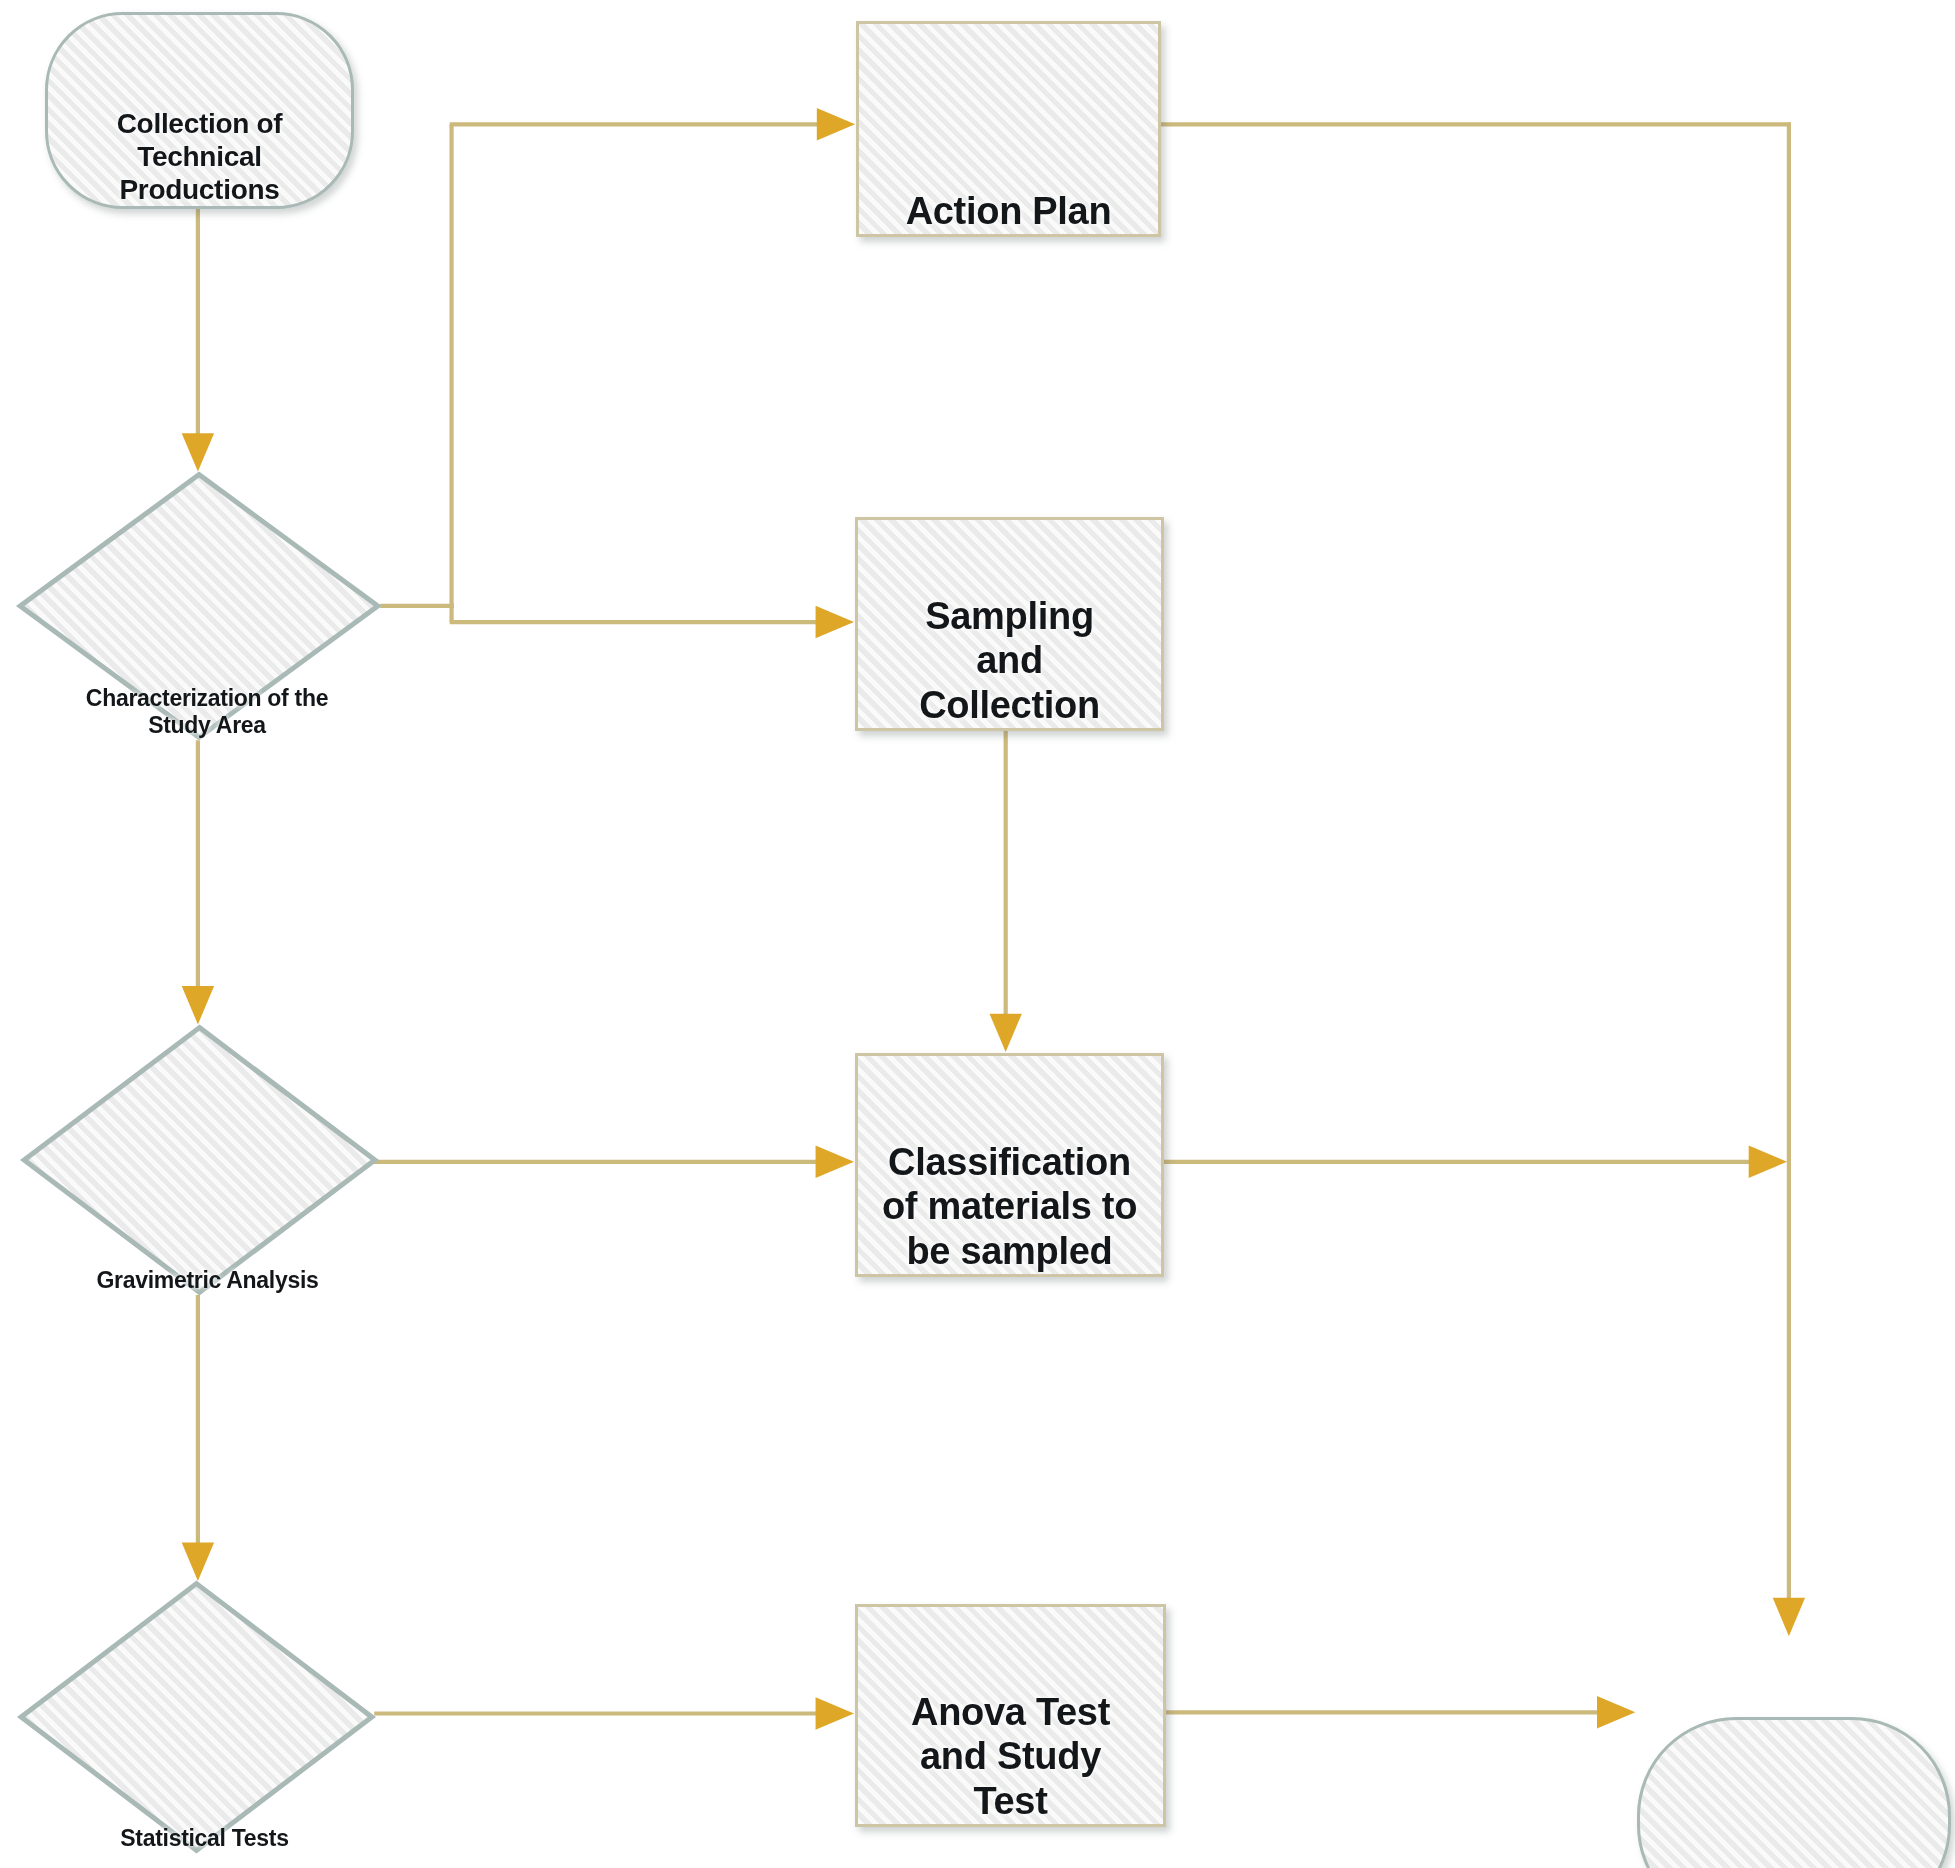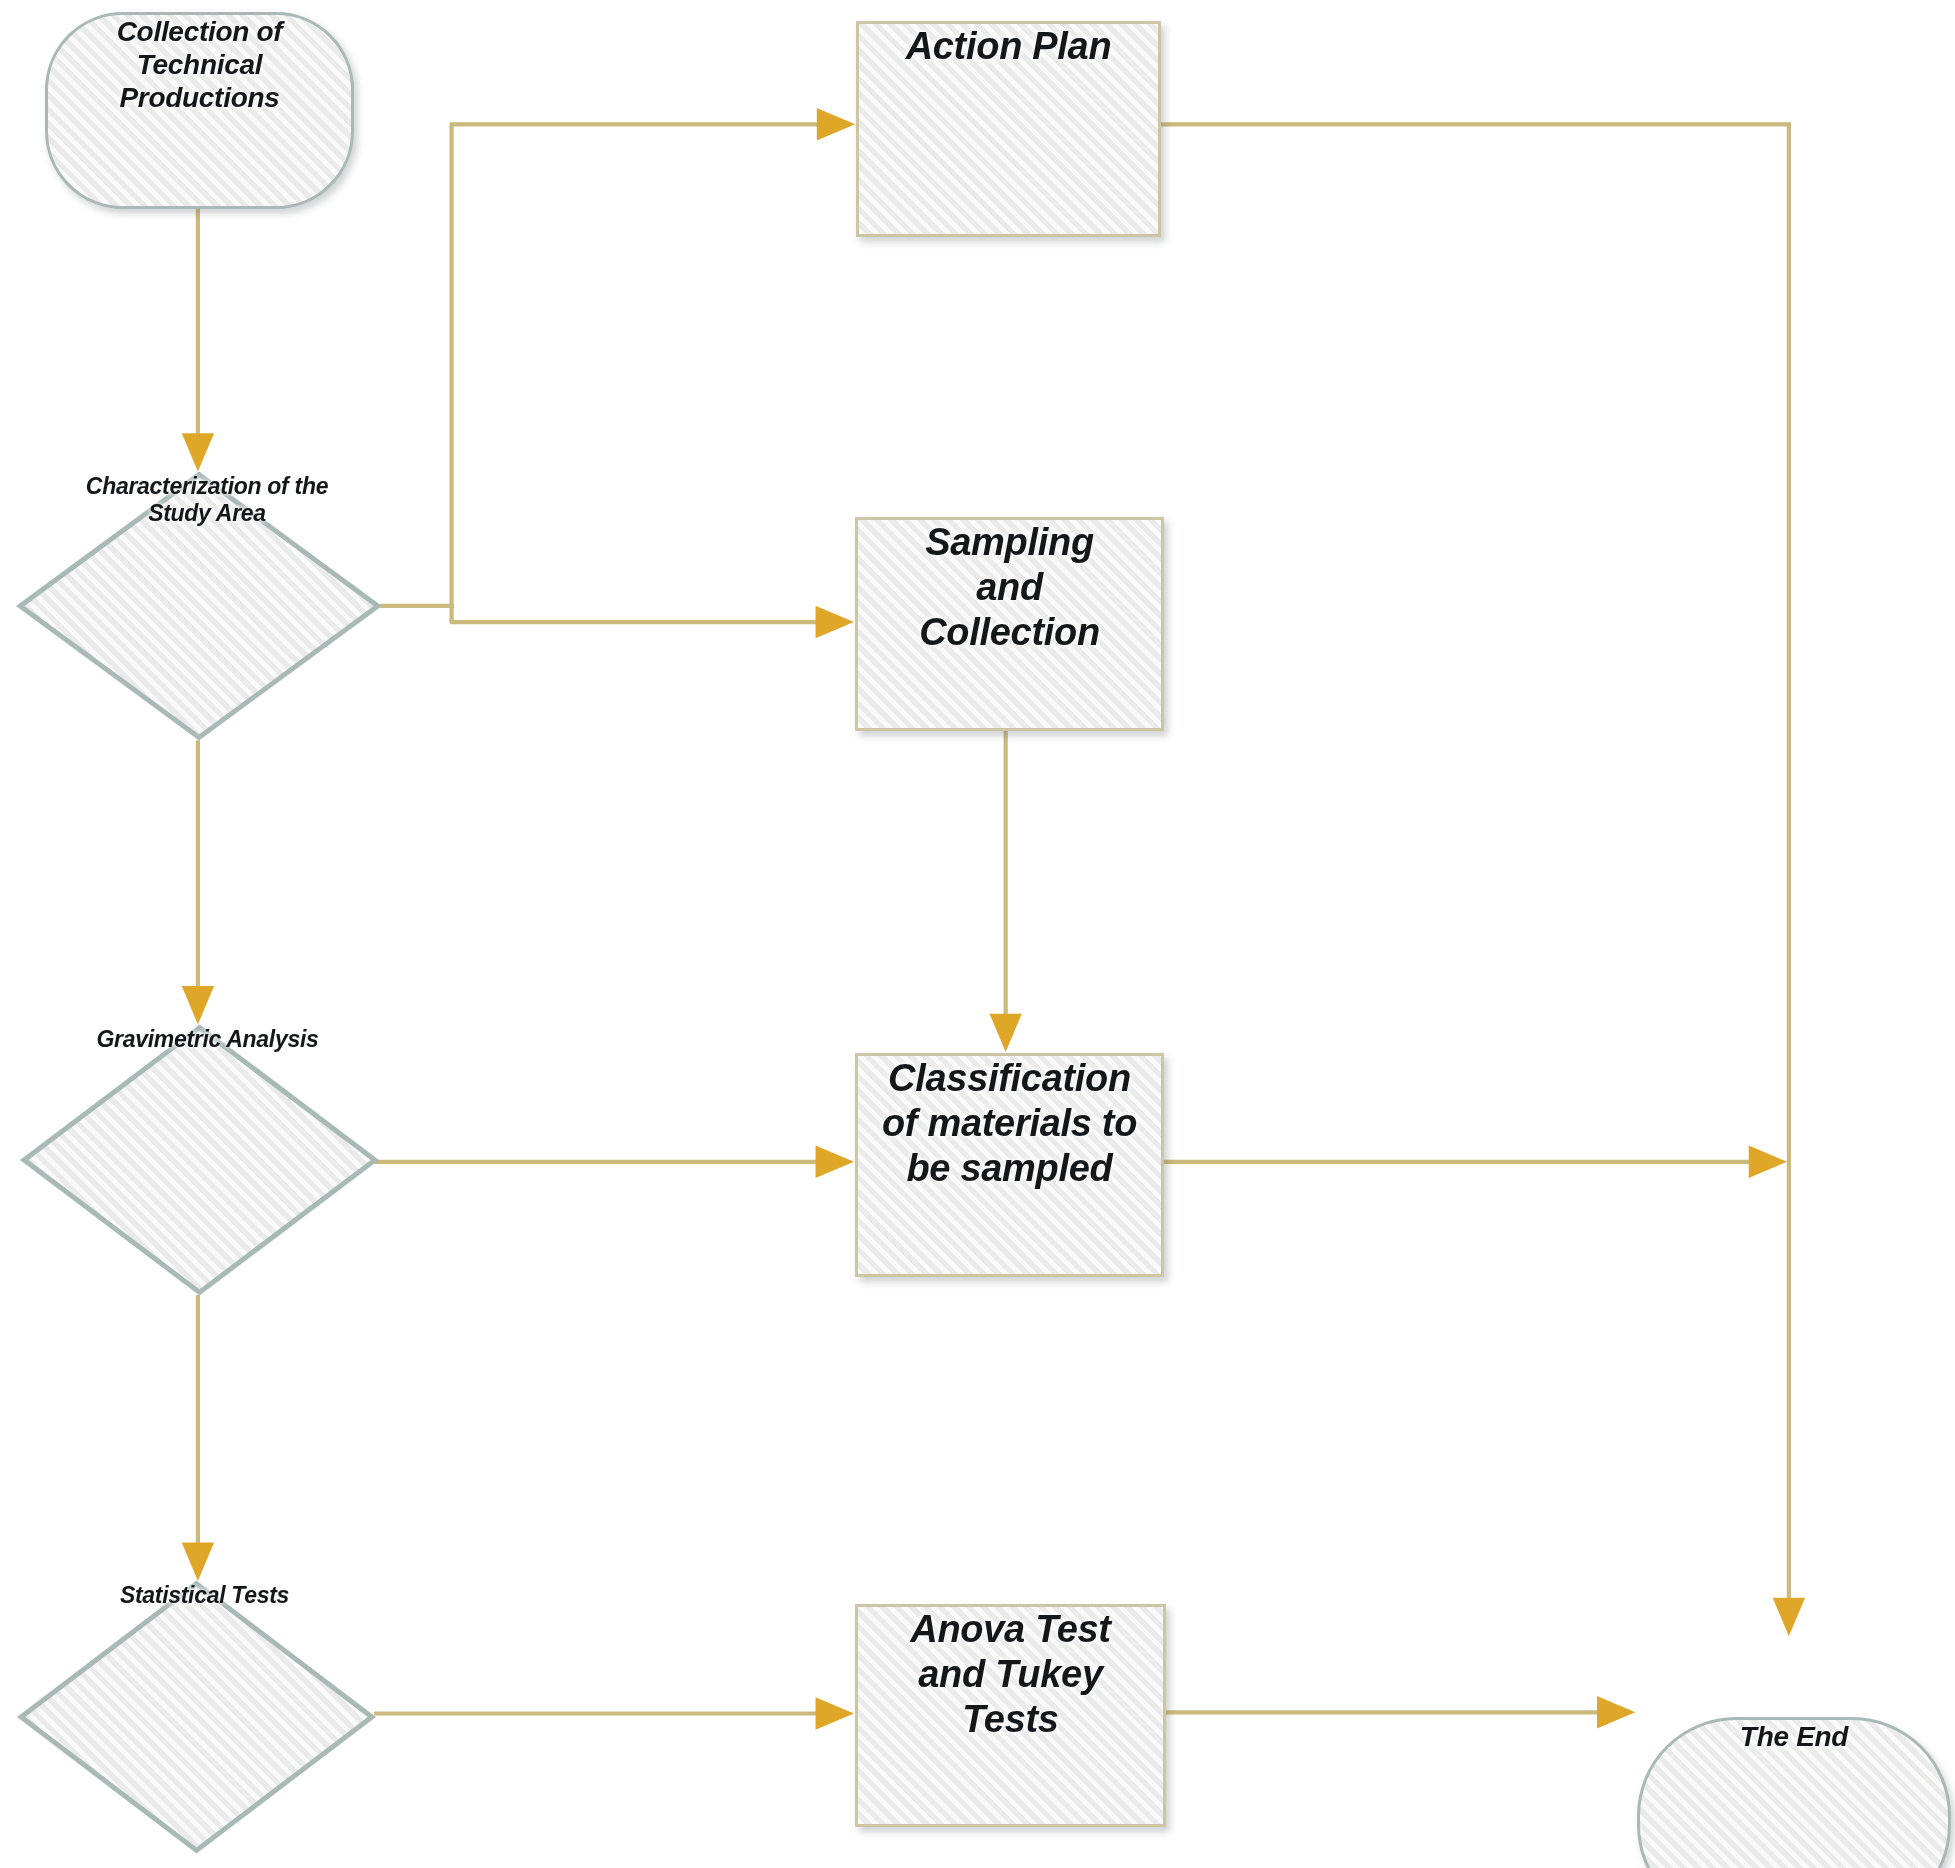--- a/index.html
+++ b/index.html
@@ -26,25 +26,24 @@
   svg.edges line{
     stroke:var(--connector-line);
     stroke-width:7;
   }
   svg.edges polygon.arrow{
     fill:var(--arrowhead);
     stroke:none;
   }
   .node{
     position:absolute;
-    display:flex;align-items:flex-start;justify-content:center;
+    display:flex;align-items:flex-end;justify-content:center;
     text-align:center;
     color:var(--label-text);
     font-weight:bold;
-    font-style:italic;
   }
   .lbl{
     line-height:1.18;
     letter-spacing:-0.3px;
     text-shadow:0 0 4.2px rgba(255,255,255,.95),0 0 7.2px rgba(255,255,255,.8);
     position:relative;
     z-index:3;
   }
   .hatch-bg{
     background-color:var(--node-fill);
@@ -171,21 +170,21 @@
 
   <div class="node process" style="left:855px;top:517px;width:303px;height:208px;">
     <span class="lbl" style="max-width:216px;">Sampling and Collection</span>
   </div>
 
   <div class="node process" style="left:855px;top:1053px;width:303px;height:218px;">
     <span class="lbl" style="max-width:264px;">Classification of materials to be sampled</span>
   </div>
 
   <div class="node process" style="left:855px;top:1604px;width:305px;height:217px;">
-    <span class="lbl" style="max-width:252px;">Anova Test and Tukey Tests</span>
+    <span class="lbl" style="max-width:252px;">Anova Test and Study Test</span>
   </div>
 
   <div class="node terminator" style="left:1637px;top:1717px;width:308px;height:201px;--r:99px;">
     <span class="lbl nowrap">The End</span>
   </div>
 
 </div>
 
 
 </body></html>

